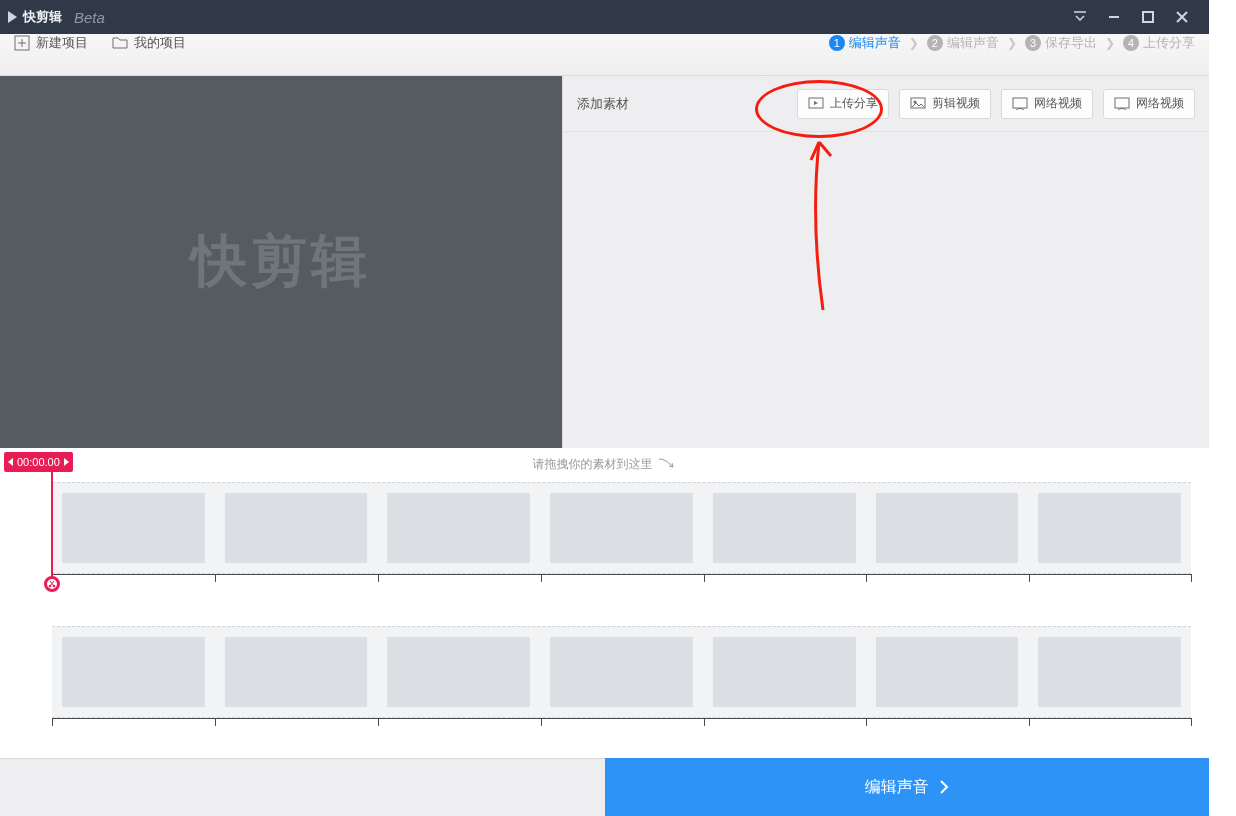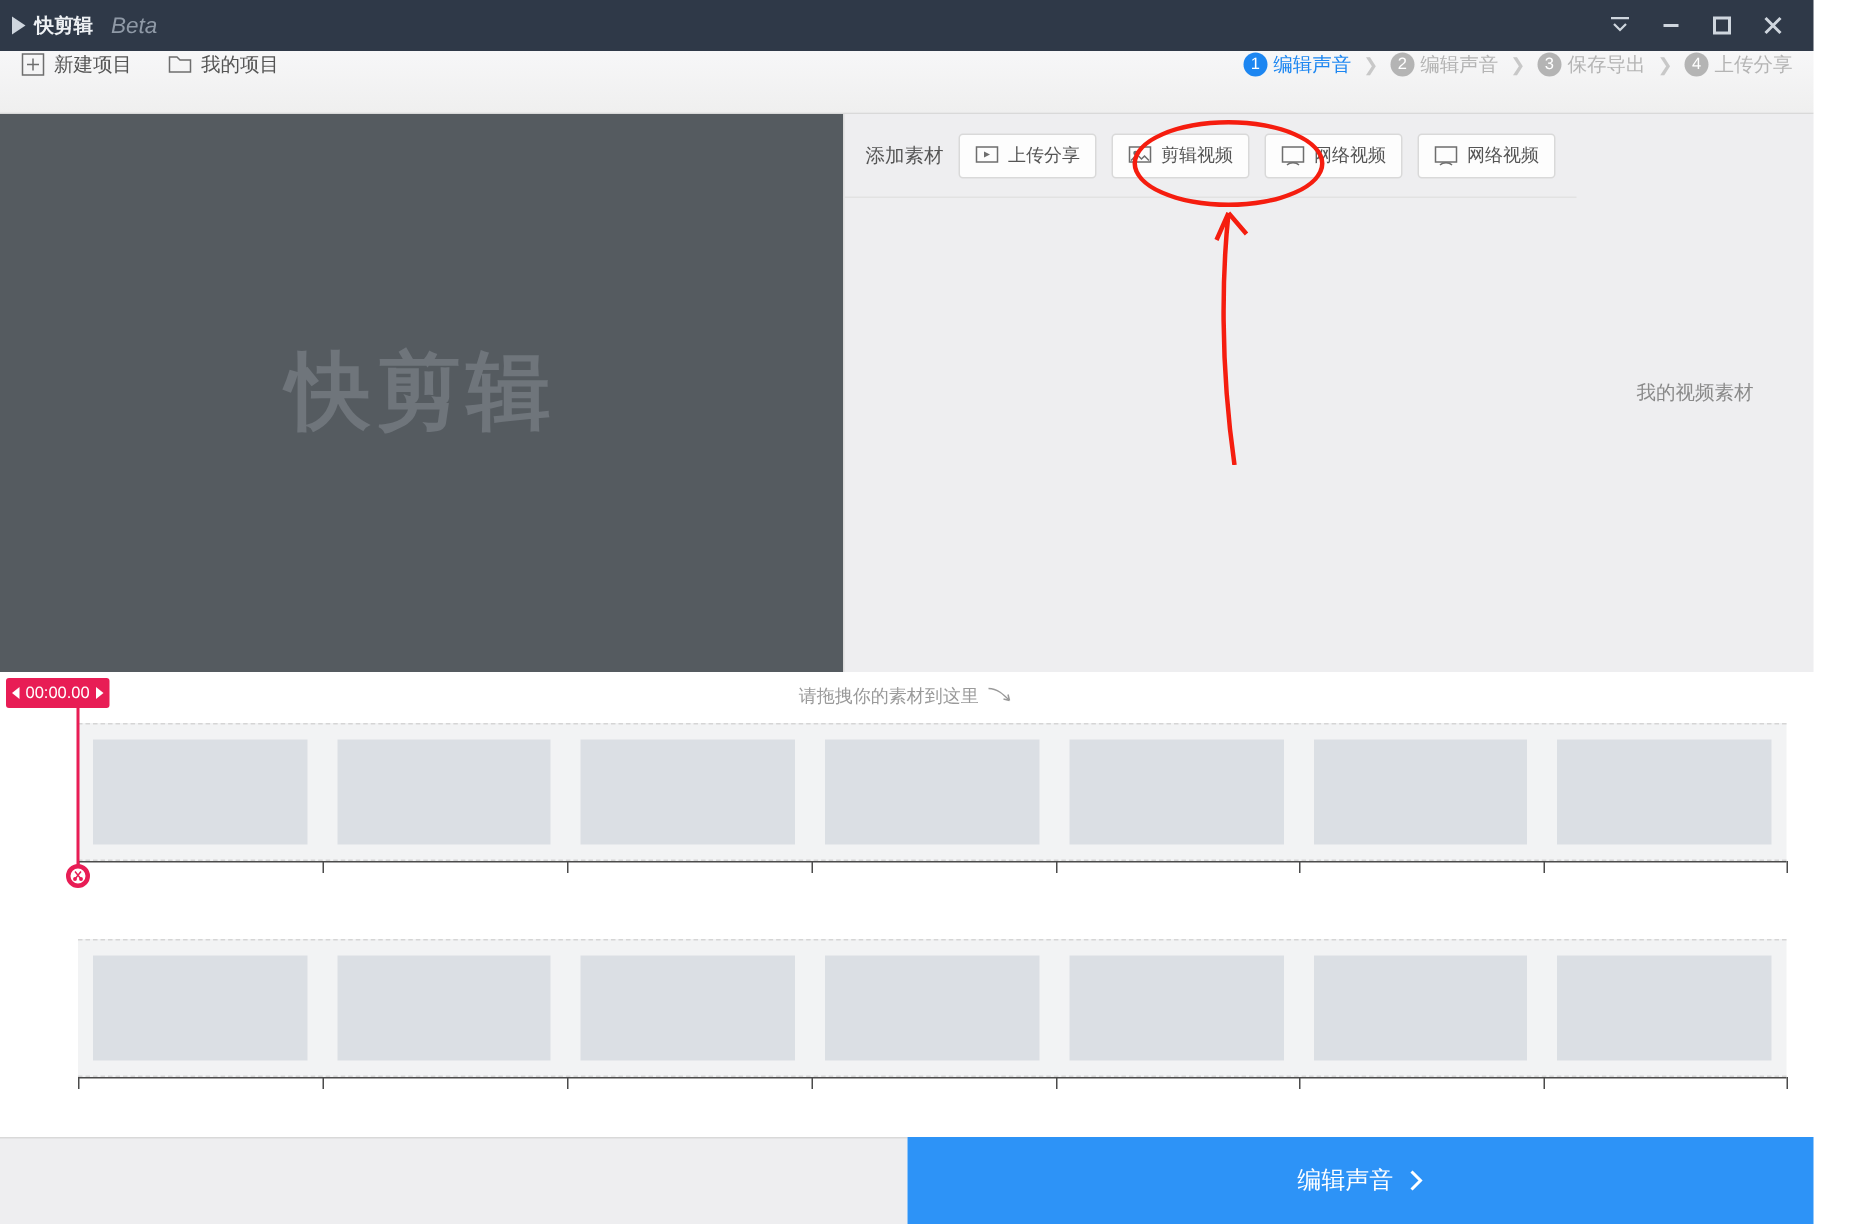--- a/index.html
+++ b/index.html
@@ -72,21 +72,21 @@
     display: flex; align-items: center; padding: 0 18px; color: #cfd3d8;
     font-size: 12px;
   }
   .pc-time { flex: 0 0 auto; }
   .pc-center { flex: 1; display: flex; justify-content: center; gap: 46px; }
   .pc-btn { cursor: pointer; }
   .pc-right { flex: 0 0 auto; cursor: pointer; }
 
   .asset-panel {
     flex: 1; background: #eeeef0; border-left: 1px solid #dcdcdc;
-    display: flex; flex-direction: row;
+    display: flex; flex-direction: column;
   }
   .asset-header {
     height: 56px; display: flex; align-items: center; padding: 0 14px;
     gap: 10px; border-bottom: 1px solid #e2e2e2;
   }
   .asset-title { font-size: 13px; color: #555; margin-right: auto; }
   .asset-btn {
     height: 30px; padding: 0 10px;
     background: #fdfdfd; border: 1px solid #d9d9d9; border-radius: 3px;
     font-size: 12px; color: #555;
@@ -290,23 +290,20 @@
           <span>网络视频</span>
         </div>
         <div class="asset-btn">
           <svg viewBox="0 0 16 14">
               <rect x="1" y="1" width="14" height="10" stroke="#6e6e6e" fill="none"></rect>
               <path d="M4 13c2-2 6-2 8 0" stroke="#6e6e6e" fill="none"></path>
             </svg>
           <span>网络视频</span>
         </div>
       </div>
-      <div class="asset-body">
-        <span>我的视频素材</span>
-      </div>
     </div>
   </div>
 
   <div class="timeline-area">
     <div class="timeline-hint-row">
       <div class="playhead-badge">
         <span class="tri left"></span>
         <span>00:00.00</span>
         <span class="tri right"></span>
       </div>

